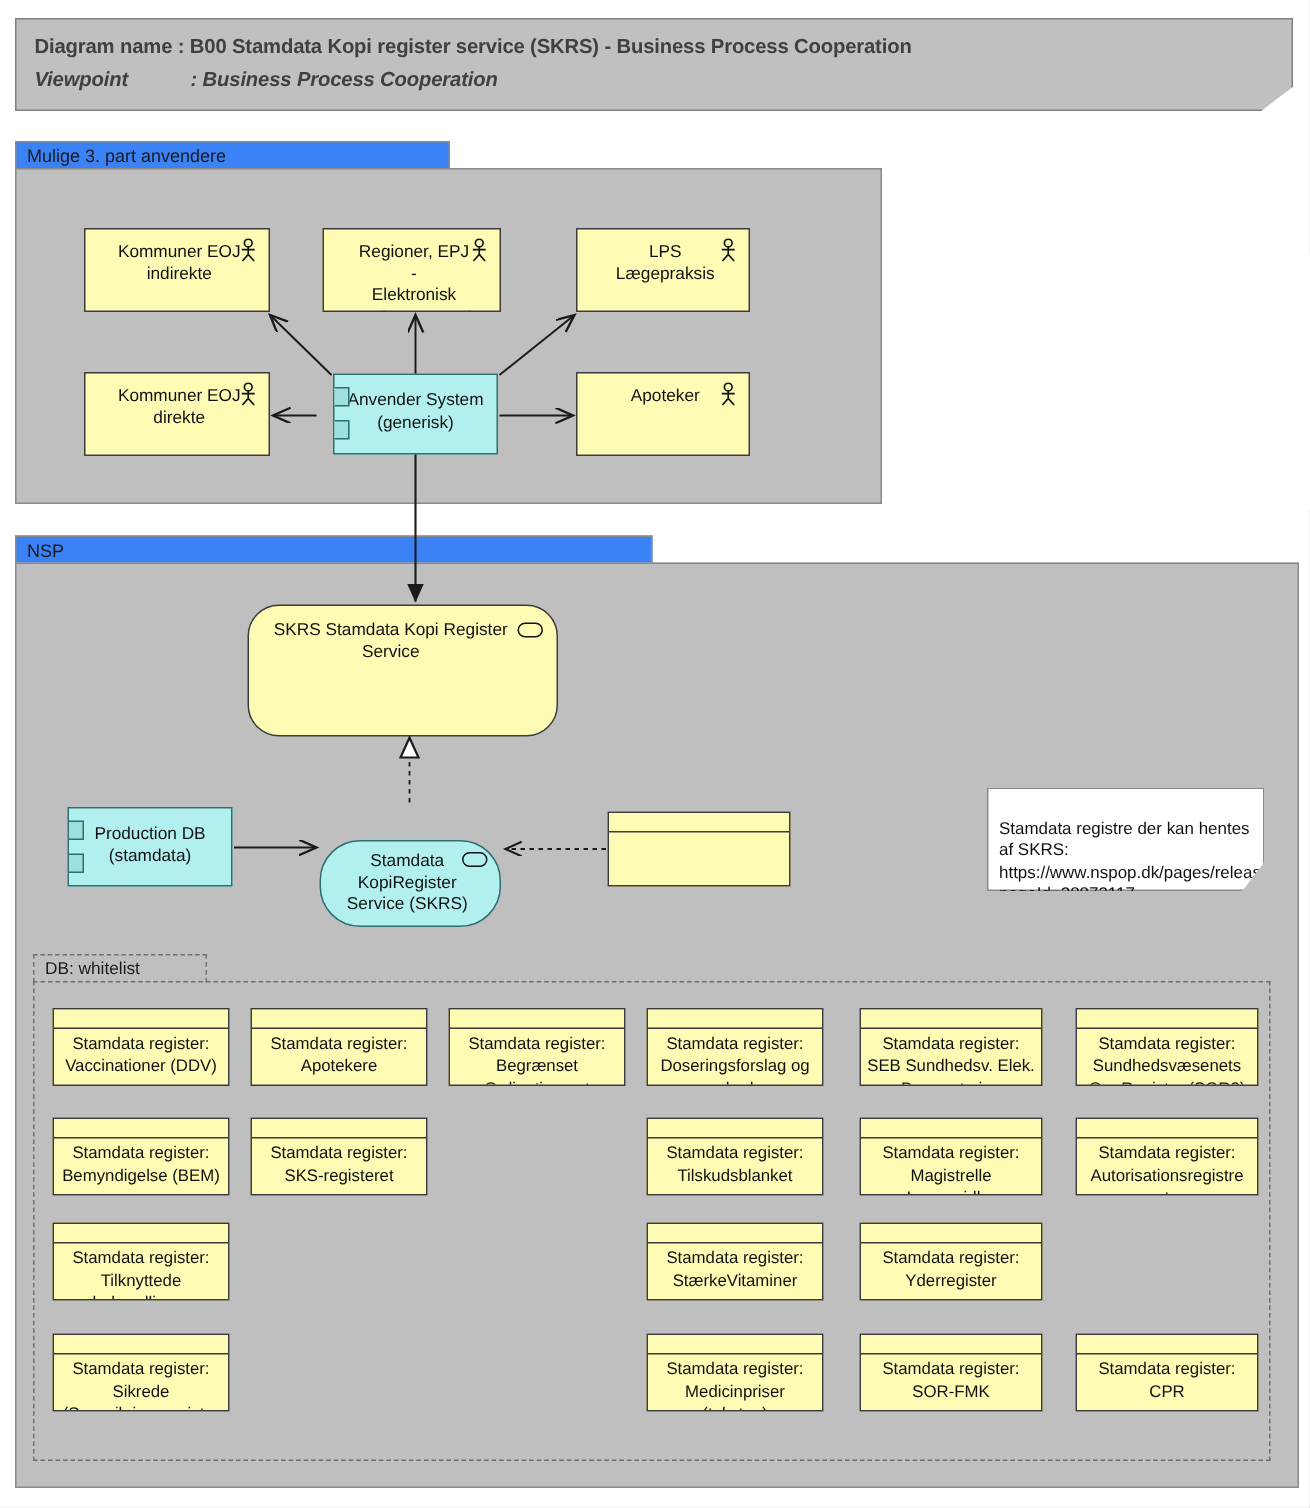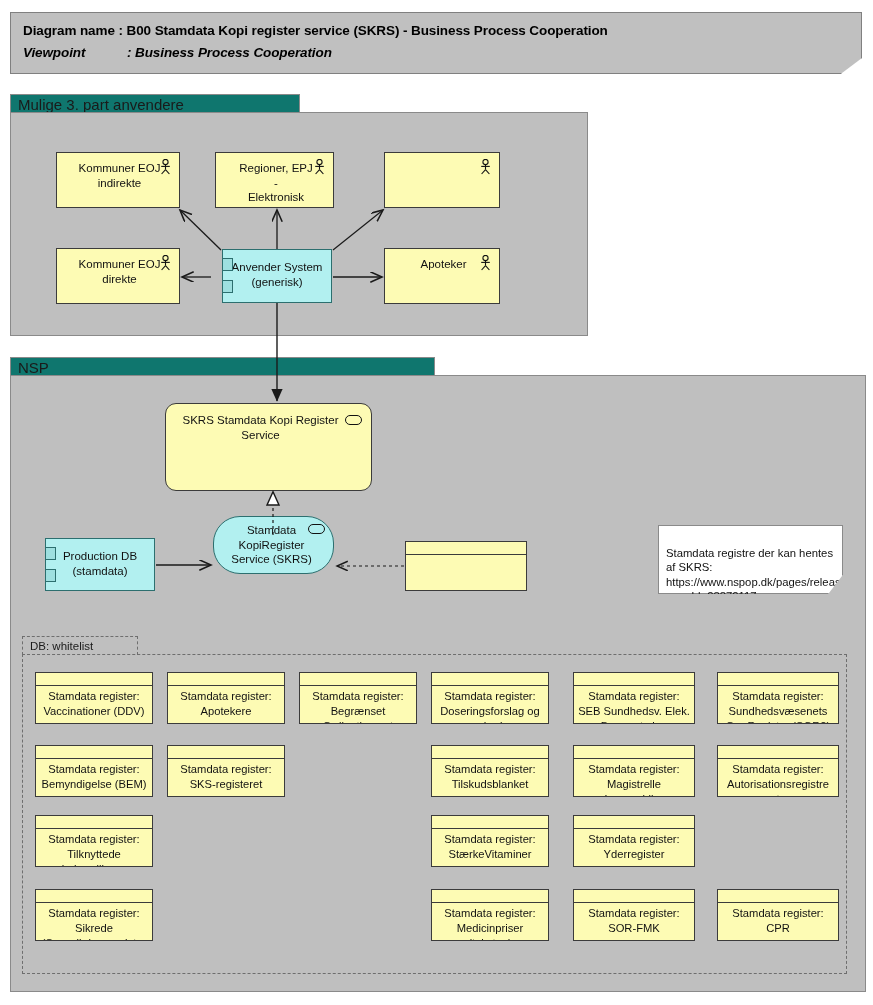--- a/index.html
+++ b/index.html
@@ -30,42 +30,42 @@
     background: #c0c0c0;
     border: 1px solid #808080;
     box-sizing: border-box;
     clip-path: polygon(0 0, 100% 0, 100% 74%, 97.5% 100%, 0 100%);
   }
   .title-line {
     position: absolute;
     left: 12px;
     font-size: 13.5px;
     font-weight: bold;
-    color: #000000;
+    color: #404040;
     white-space: pre;
     letter-spacing: -0.1px;
   }
   .title-line.l1 { top: 10px; }
   .title-line.l2 { top: 32px; font-style: italic; }
   .tl-key { display: inline-block; }
 
   
   .group {
     position: absolute;
     background: #bfbfbf;
     border: 1px solid #8a8a8a;
     box-sizing: border-box;
   }
   .group-tab {
     position: absolute;
-    background: #0f766e;
+    background: #3b82f6;
     border: 1px solid #8a8a8a;
     border-bottom: none;
     box-sizing: border-box;
-    font-size: 15px;
+    font-size: 12px;
     color: #1a1a1a;
     padding: 2px 0 0 7px;
     line-height: 15px;
   }
 
   
   .dashed-group {
     position: absolute;
     border: 1px dashed #6e6e6e;
     box-sizing: border-box;
@@ -130,21 +130,21 @@
     height: 13px;
     background: #9ee0e0;
     border: 1px solid #2c6f6f;
     box-sizing: border-box;
   }
 
   
   .svc-yellow {
     background: #fdfbb4;
     border: 1px solid #3b3b3b;
-    border-radius: 11px;
+    border-radius: 21px;
   }
   .svc-cyan {
     background: #b2f0f0;
     border: 1px solid #2c6f6f;
     border-radius: 11px;
   }
   .svc-ico {
     position: absolute;
     width: 17px;
     height: 10px;
@@ -242,20 +242,22 @@
   </div>
 
   <div class="node actor-node" style="left:384px; top:152px; width:116px; height:56px;">
     <svg class="actor-ico" viewBox="0 0 13 16">
       <circle cx="6.5" cy="3" r="2.6" fill="none" stroke="#111" stroke-width="1.1"></circle>
       <line x1="6.5" y1="5.6" x2="6.5" y2="10.6" stroke="#111" stroke-width="1.1"></line>
       <line x1="2.2" y1="7.4" x2="10.8" y2="7.4" stroke="#111" stroke-width="1.1"></line>
       <line x1="6.5" y1="10.6" x2="2.6" y2="15" stroke="#111" stroke-width="1.1"></line>
       <line x1="6.5" y1="10.6" x2="10.4" y2="15" stroke="#111" stroke-width="1.1"></line>
     </svg>
+    <span class="lbl">LPS
+Lægepraksis</span>
   </div>
 
   <div class="node actor-node" style="left:56px; top:248px; width:124px; height:56px;">
     <svg class="actor-ico" viewBox="0 0 13 16">
       <circle cx="6.5" cy="3" r="2.6" fill="none" stroke="#111" stroke-width="1.1"></circle>
       <line x1="6.5" y1="5.6" x2="6.5" y2="10.6" stroke="#111" stroke-width="1.1"></line>
       <line x1="2.2" y1="7.4" x2="10.8" y2="7.4" stroke="#111" stroke-width="1.1"></line>
       <line x1="6.5" y1="10.6" x2="2.6" y2="15" stroke="#111" stroke-width="1.1"></line>
       <line x1="6.5" y1="10.6" x2="10.4" y2="15" stroke="#111" stroke-width="1.1"></line>
     </svg>
@@ -292,21 +294,21 @@
 Service</span>
   </div>
 
   <div class="node comp-node" style="left:45px; top:538px; width:110px; height:53px;">
     <div class="comp-tab" style="top:8px;"></div>
     <div class="comp-tab" style="top:30px;"></div>
     <span class="lbl">Production DB
 (stamdata)</span>
   </div>
 
-  <div class="node svc-cyan" style="left:213px; top:516px; width:121px; height:58px;border-radius:27px;">
+  <div class="node svc-cyan" style="left:213px; top:560px; width:121px; height:58px;border-radius:27px;">
     <div class="svc-ico" style="right:8px; top:7px;"></div>
     <span class="lbl" style="padding:6px 6px 0 2px; display:block;">Stamdata
 KopiRegister
 Service (SKRS)</span>
   </div>
 
   <div class="reg-node" style="left:405px; top:541px; width:122px; height:50px;">
     <div class="reg-band"></div>
   </div>
 

